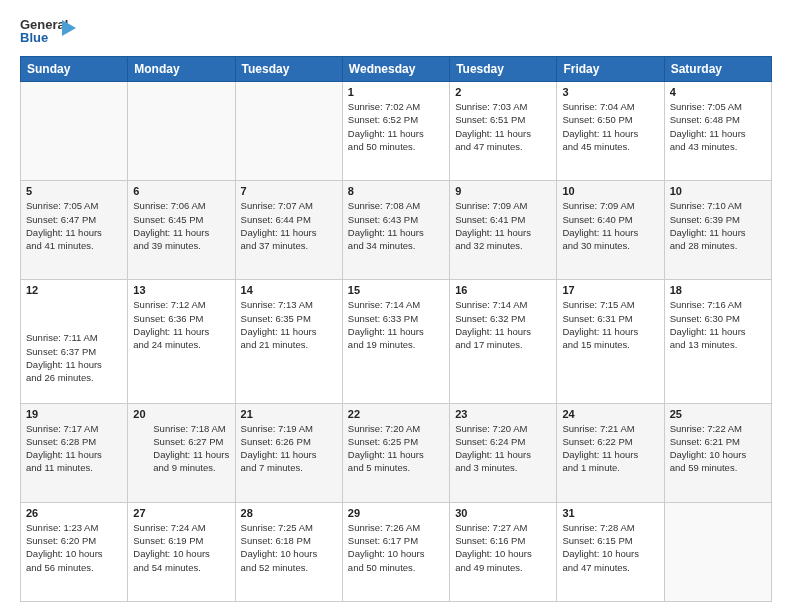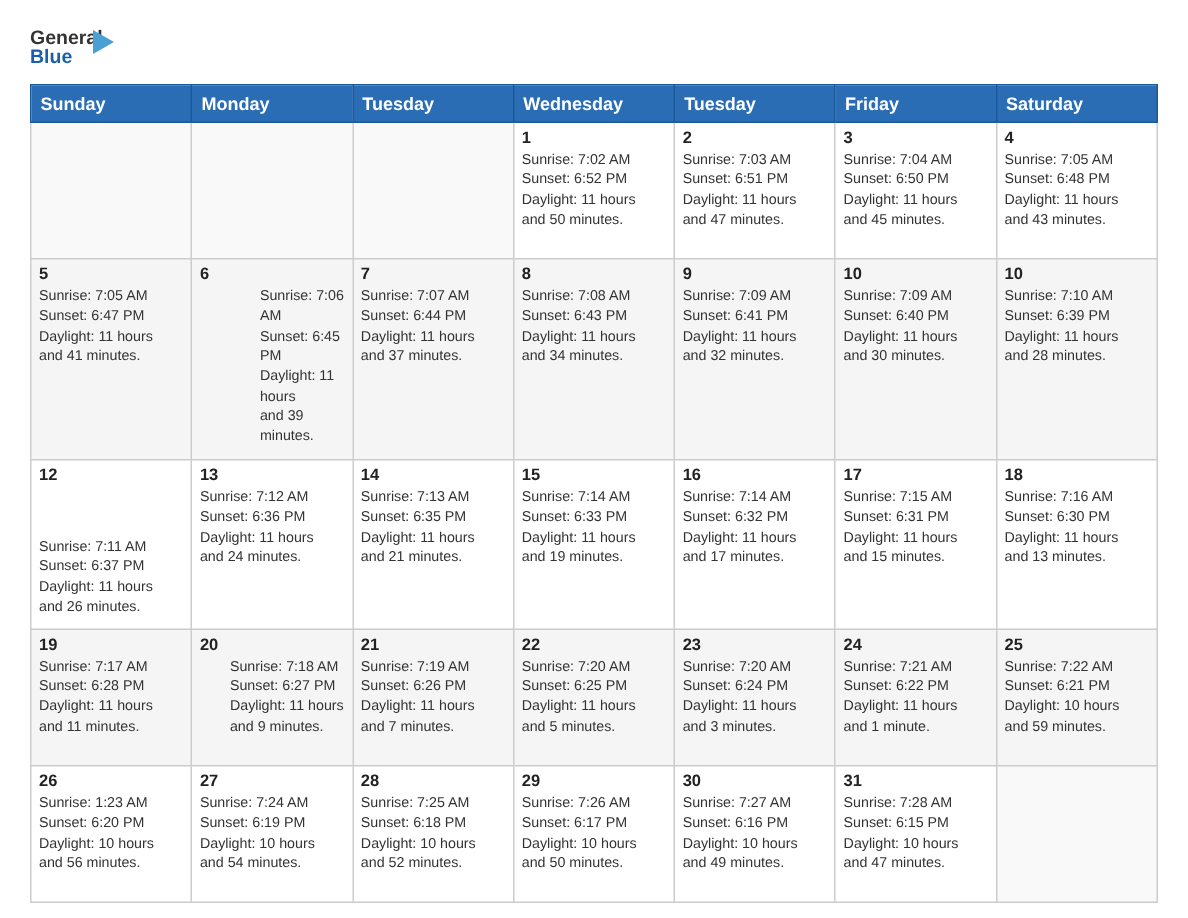--- a/index.html
+++ b/index.html
@@ -153,21 +153,21 @@
         <tr>
           <td>
             <div class="day-number">5</div>
             <div class="day-info" style="white-space: pre-line;">Sunrise: 7:05 AM
 Sunset: 6:47 PM
 Daylight: 11 hours
 and 41 minutes.</div>
           </td>
           <td>
             <div class="day-number">6</div>
-            <div class="day-info" style="white-space: pre-line; margin-left: 40px;">Sunrise: 7:06 AM
+            <div class="day-info" style="white-space: pre-line;">Sunrise: 7:06 AM
 Sunset: 6:45 PM
 Daylight: 11 hours
 and 39 minutes.</div>
           </td>
           <td>
             <div class="day-number">7</div>
             <div class="day-info" style="white-space: pre-line;">Sunrise: 7:07 AM
 Sunset: 6:44 PM
 Daylight: 11 hours
 and 37 minutes.</div>

